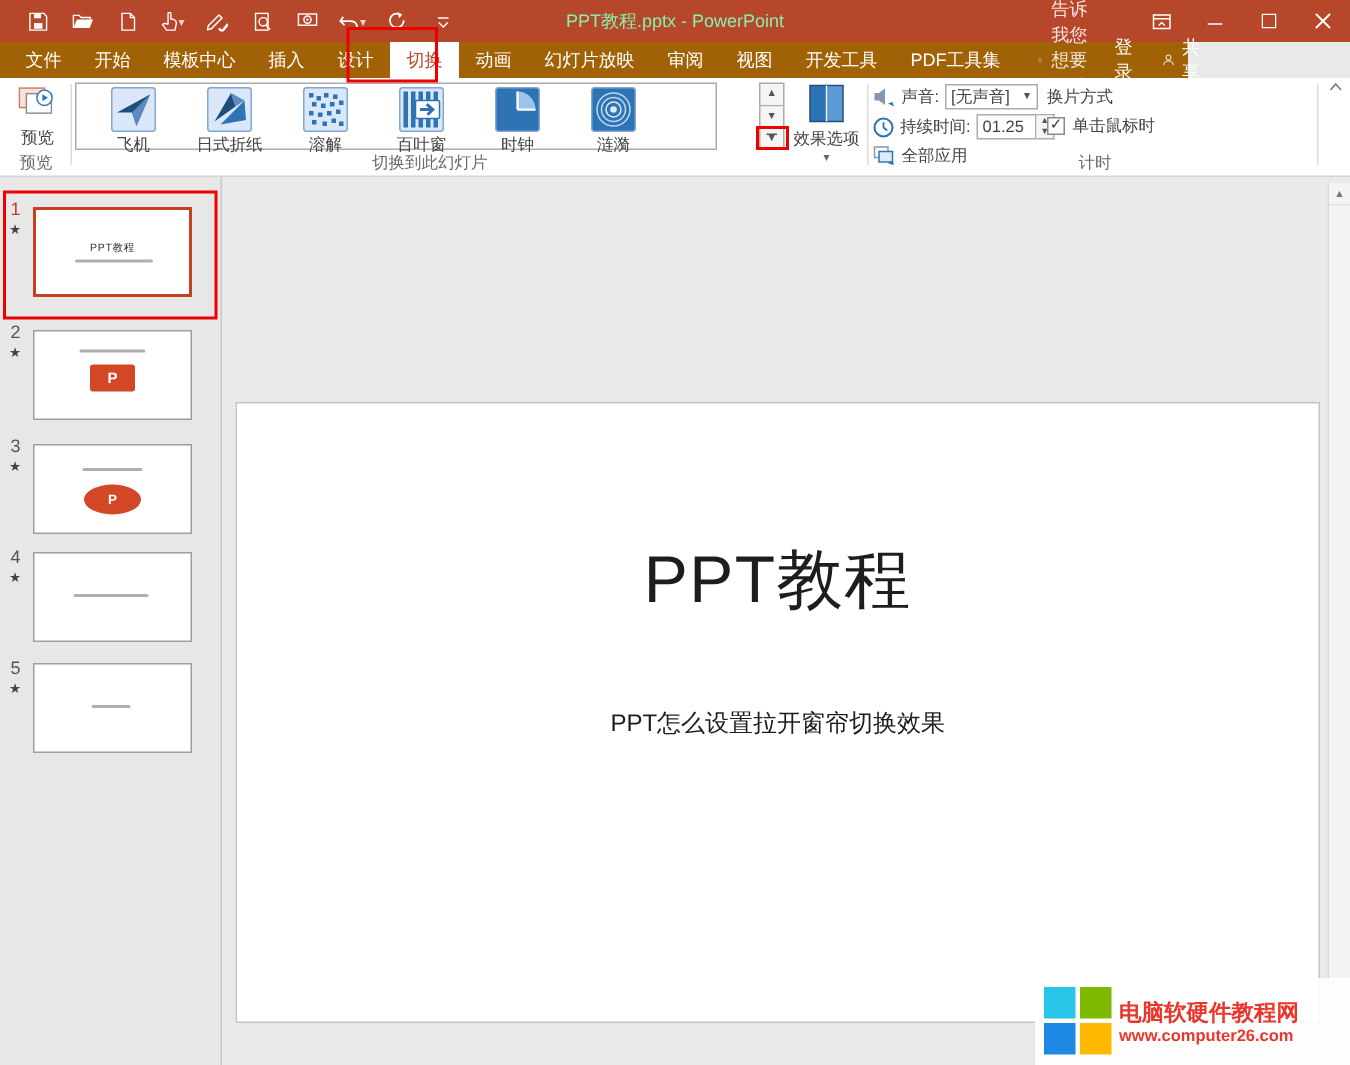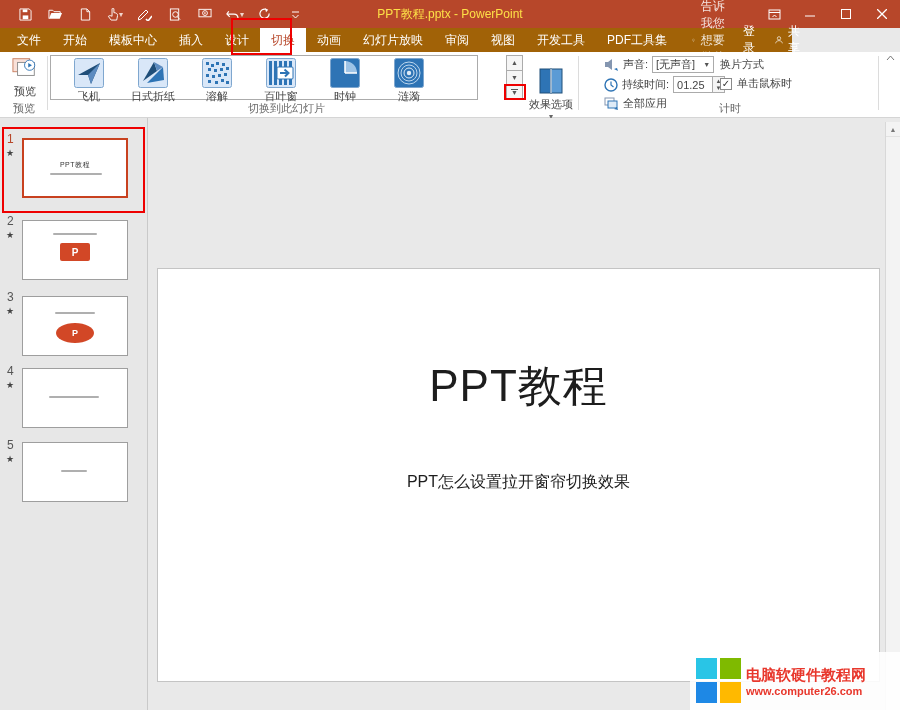--- a/index.html
+++ b/index.html
@@ -5,21 +5,21 @@
   * { margin:0; padding:0; box-sizing:border-box; }
   body { font-family:"Liberation Sans","DejaVu Sans",sans-serif; }
   #app { position:relative; width:900px; height:710px; background:#E9E9E9; overflow:hidden; font-size:12px; color:#333; }
 
   
   .titlebar { position:absolute; left:0; top:0; width:900px; height:28px; background:#B7472A; display:flex; align-items:center; }
   .qat { display:flex; align-items:center; height:28px; padding-left:10px; }
   .qat-btn { width:30px; height:24px; display:flex; align-items:center; justify-content:center; color:#fff; }
   .qat-btn svg { display:block; }
   .caret { color:#F3D5CC; font-size:8px; margin-left:1px; }
-  .win-title { position:absolute; left:0; right:0; text-align:center; color:#fde047; font-size:12px; pointer-events:none; }
+  .win-title { position:absolute; left:0; right:0; text-align:center; color:#86efac; font-size:12px; pointer-events:none; }
   .win-ctrls { position:absolute; right:0; top:0; height:28px; display:flex; }
   .win-btn { width:36px; height:28px; display:flex; align-items:center; justify-content:center; color:#fff; }
 
   
   .tabrow { position:absolute; left:0; top:28px; width:792px; height:24px; background:#a16207; display:flex; align-items:stretch; padding-left:6px; }
   .tab { color:#fff; font-size:12px; padding:0 11px; display:flex; align-items:center; white-space:nowrap; }
   .tab.active { background:#fff; color:#B7472A; }
   .tellme { display:flex; align-items:center; color:rgba(255,255,255,.85); padding-left:14px; font-size:12px; }
   .tellme svg { margin-right:6px; }
   .tabrow-right { margin-left:auto; display:flex; align-items:center; padding-right:8px; color:#fff; }
@@ -39,25 +39,25 @@
   .gal-item { width:64px; display:flex; flex-direction:column; align-items:center; }
   .gal-ic { width:30px; height:30px; }
   .gal-ic svg { display:block; }
   .gal-lb { font-size:11px; color:#444; margin-top:1px; white-space:nowrap; }
   .gal-scroll { position:absolute; left:506px; top:3px; width:17px; height:45px; display:flex; flex-direction:column; }
   .gal-sbtn { flex:1; border:1px solid #ABABAB; border-top:none; background:#F5F5F5; font-size:7px; color:#555; display:flex; align-items:center; justify-content:center; }
   .gal-sbtn:first-child { border-top:1px solid #ABABAB; }
   .gal-more-glyph { display:flex; flex-direction:column; align-items:center; line-height:4px; }
   .gal-more-glyph .bar { width:7px; height:1px; background:#555; margin-bottom:1px; }
 
-  .effect-btn { position:absolute; left:528px; top:15px; width:46px; height:58px; display:flex; flex-direction:column; align-items:center; }
+  .effect-btn { position:absolute; left:528px; top:3px; width:46px; height:58px; display:flex; flex-direction:column; align-items:center; }
   .effect-btn .lb { font-size:11px; color:#444; margin-top:2px; white-space:nowrap; }
   .effect-btn .dd { font-size:8px; color:#666; }
 
-  .timing { position:absolute; left:602px; top:0; width:296px; height:66px; font-size:11px; color:#444; }
+  .timing { position:absolute; left:580px; top:0; width:296px; height:66px; font-size:11px; color:#444; }
   .t-row { position:absolute; display:flex; align-items:center; white-space:nowrap; }
   .combo { display:inline-flex; align-items:center; justify-content:space-between; border:1px solid #ABABAB; background:#fff; height:17px; padding:0 3px; font-size:11px; }
   .spin { display:inline-flex; flex-direction:column; border:1px solid #ABABAB; border-left:none; height:17px; width:12px; }
   .spin span { flex:1; font-size:6px; color:#555; display:flex; align-items:center; justify-content:center; background:#F5F5F5; }
   .cbx { width:12px; height:12px; border:1px solid #8A8A8A; background:#fff; display:inline-flex; align-items:center; justify-content:center; font-size:10px; color:#333; margin-right:5px; }
   .ribbon-collapse { position:absolute; left:882px; top:52px; width:16px; height:12px; display:flex; align-items:center; justify-content:center; }
 
   
   .thumbpanel { position:absolute; left:0; top:118px; width:148px; height:592px; background:#E7E7E7; border-right:1px solid #C9C9C9; }
   .thumb { position:absolute; left:22px; width:106px; height:60px; background:#fff; border:1px solid #9E9E9E; }

